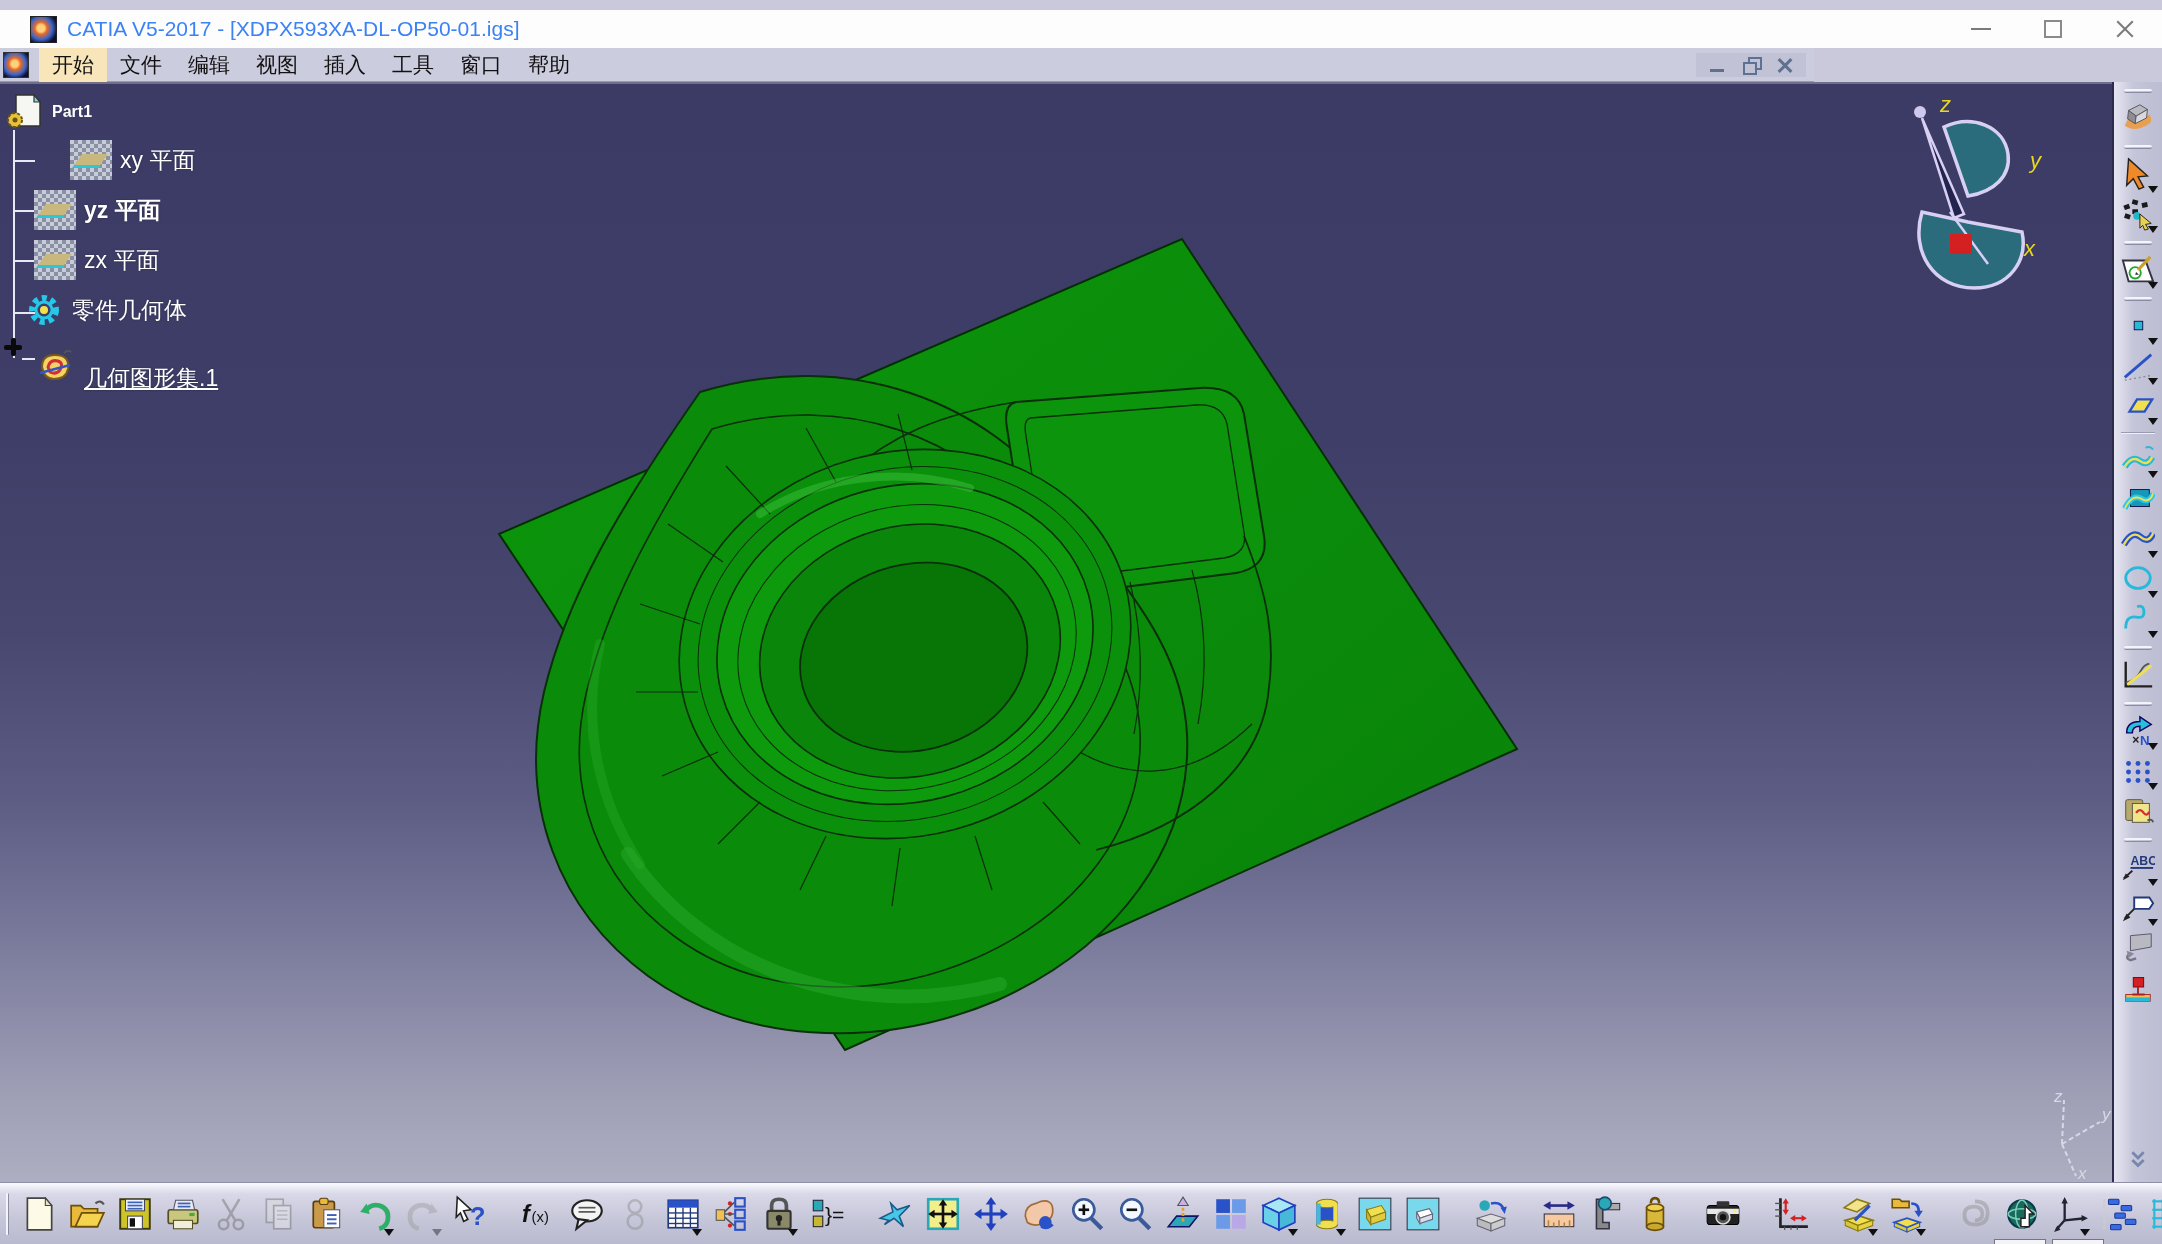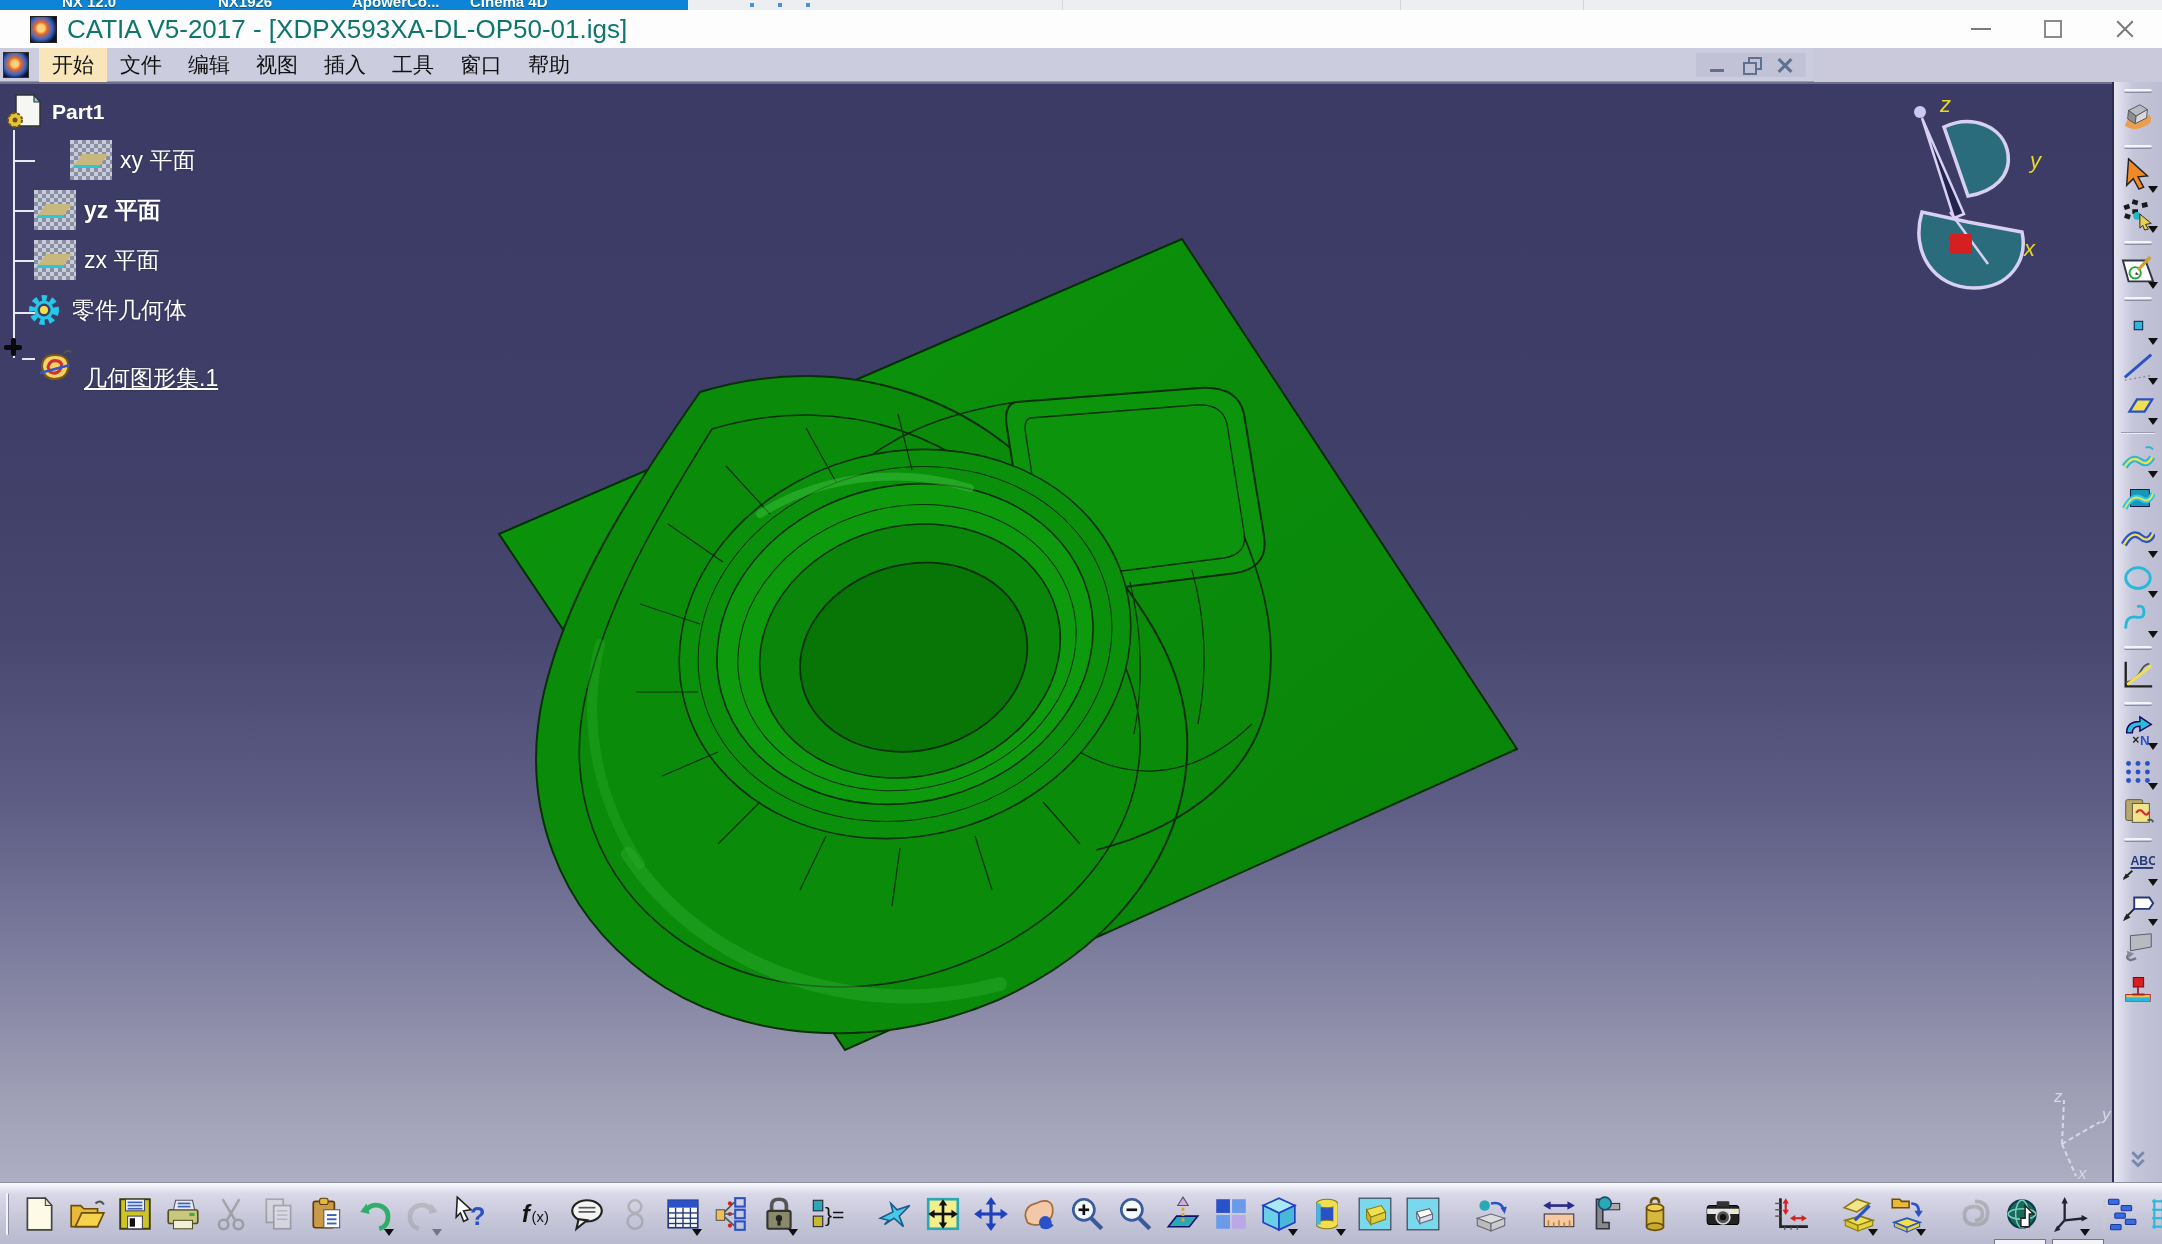--- a/index.html
+++ b/index.html
@@ -9,21 +9,21 @@
   
   .desktop-strip { position:absolute; left:0; top:0; width:2162px; height:10px; background:#eceef1; overflow:hidden; }
   .desktop-strip .blue { position:absolute; left:0; top:0; width:688px; height:10px; background:#0d84d8; }
   .desktop-strip .lbl { position:absolute; top:-7px; color:#fff; font-size:15px; font-weight:bold; text-shadow:0 1px 1px #055; }
   .desktop-strip .vline { position:absolute; top:0; width:1px; height:10px; background:#d4d6da; }
   .desktop-strip .dot { position:absolute; top:3px; width:4px; height:4px; background:#4a90d9; }
 
   
   .title-bar { position:absolute; left:0; top:10px; width:2162px; height:38px; background:#fdfdfd; display:flex; align-items:center; }
   .app-icon { width:27px; height:27px; margin-left:30px; background:radial-gradient(circle at 40% 45%, #ffd27a 0 18%, #e86a2a 30%, #3b66c8 55%, #0d1030 80%); border:1px solid #222; }
-  .title-text { margin-left:10px; font-size:26px; color:#0f766e; }
+  .title-text { margin-left:10px; font-size:21px; color:#3b82f6; }
   .win-controls { margin-left:auto; display:flex; align-items:center; gap:46px; margin-right:24px; }
   .wc { width:26px; height:26px; position:relative; cursor:pointer; }
   .wc-min::after { content:""; position:absolute; left:3px; right:3px; top:12px; border-top:2px solid #7a7a7a; }
   .wc-max::after { content:""; position:absolute; left:4px; right:4px; top:4px; bottom:4px; border:2px solid #8a8a8a; }
   .wc-close::before,.wc-close::after { content:""; position:absolute; left:2px; top:12px; width:22px; border-top:2px solid #7a7a7a; }
   .wc-close::before { transform:rotate(45deg); } .wc-close::after { transform:rotate(-45deg); }
 
   
   .menu-bar { position:absolute; left:0; top:48px; width:1814px; height:34px; background:#ccccdf; display:flex; align-items:center; border-bottom:1px solid #9a9ab2; }
   .menu-app-icon { width:26px; height:26px; margin-left:3px; background:radial-gradient(circle at 45% 45%, #ffd27a 0 18%, #e86a2a 32%, #3b66c8 58%, #0d1030 82%); border:1px solid #333; }
@@ -43,21 +43,21 @@
     background:linear-gradient(180deg,#3b3b65 0%,#3e3e68 32%,#47476f 50%,#5c5c84 65%,#7a7a9c 78%,#9c9cb4 91%,#aeaec2 100%);
     border-top:2px solid #6f6f88; }
   .viewport svg.model { position:absolute; left:0; top:0; }
 
   
   .tree { position:absolute; left:0; top:6px; color:#fff; }
   .tree .trunk { position:absolute; left:13px; top:40px; width:2px; height:228px; background:#e8e8f4; }
   .tree-row { position:absolute; display:flex; align-items:center; }
   .tree-branch { position:absolute; height:2px; background:#e8e8f4; left:13px; width:22px; }
   .tree-label { font-size:23px; margin-left:8px; text-shadow:0 0 2px rgba(0,0,0,.35); white-space:nowrap; }
-  .root-label { font-size:21px; font-weight:bold; margin-left:8px; }
+  .root-label { font-size:16px; font-weight:bold; margin-left:8px; }
   .sel .tree-label { text-decoration:underline;margin-top:29px; }
   .plane-ico { width:42px; height:40px; position:relative;
     background-image:linear-gradient(45deg,#8a90a4 25%,transparent 25%,transparent 75%,#8a90a4 75%),
                      linear-gradient(45deg,#8a90a4 25%,#c8ccd8 25%,#c8ccd8 75%,#8a90a4 75%);
     background-size:8px 8px; background-position:0 0,4px 4px; }
   .plane-ico::after { content:""; position:absolute; left:7px; top:14px; width:26px; height:11px; background:#c9b87e; border-bottom:3px solid #27c8d8; transform:skewX(-35deg); }
   .expander { position:absolute; width:22px; height:22px; }
   .expander::before { content:""; position:absolute; left:2px; top:9px; width:18px; height:5px; background:#0a0a0a; border-radius:2px; }
   .expander::after { content:""; position:absolute; left:9px; top:2px; width:5px; height:18px; background:#0a0a0a; border-radius:2px; }
 
@@ -85,33 +85,20 @@
   .logo { position:relative; width:110px; height:58px; margin-left:18px; font-style:italic; font-weight:bold; }
 
   .corner-boxes { position:absolute; right:58px; bottom:0px; display:flex; gap:6px; }
   .corner-boxes div { width:52px; height:5px; background:#f4f4f8; border:1px solid #777; border-bottom:none; }
 </style>
 </head>
 <body>
 
 <div id="app">
 
-  <div class="desktop-strip">
-    <div class="blue"></div>
-    <span class="lbl" style="left:62px">NX 12.0</span>
-    <span class="lbl" style="left:218px">NX1926</span>
-    <span class="lbl" style="left:352px">ApowerCo...</span>
-    <span class="lbl" style="left:470px">Cinema 4D</span>
-    <div class="dot" style="left:750px"></div>
-    <div class="dot" style="left:778px"></div>
-    <div class="dot" style="left:806px"></div>
-    <div class="vline" style="left:1062px"></div>
-    <div class="vline" style="left:1400px"></div>
-    <div class="vline" style="left:1583px"></div>
-  </div>
 
   <div class="title-bar">
     <div class="app-icon"></div>
     <div class="title-text">CATIA V5-2017 - [XDPX593XA-DL-OP50-01.igs]</div>
     <div class="win-controls">
       <div class="wc wc-min"></div>
       <div class="wc wc-max"></div>
       <div class="wc wc-close"></div>
     </div>
   </div>

